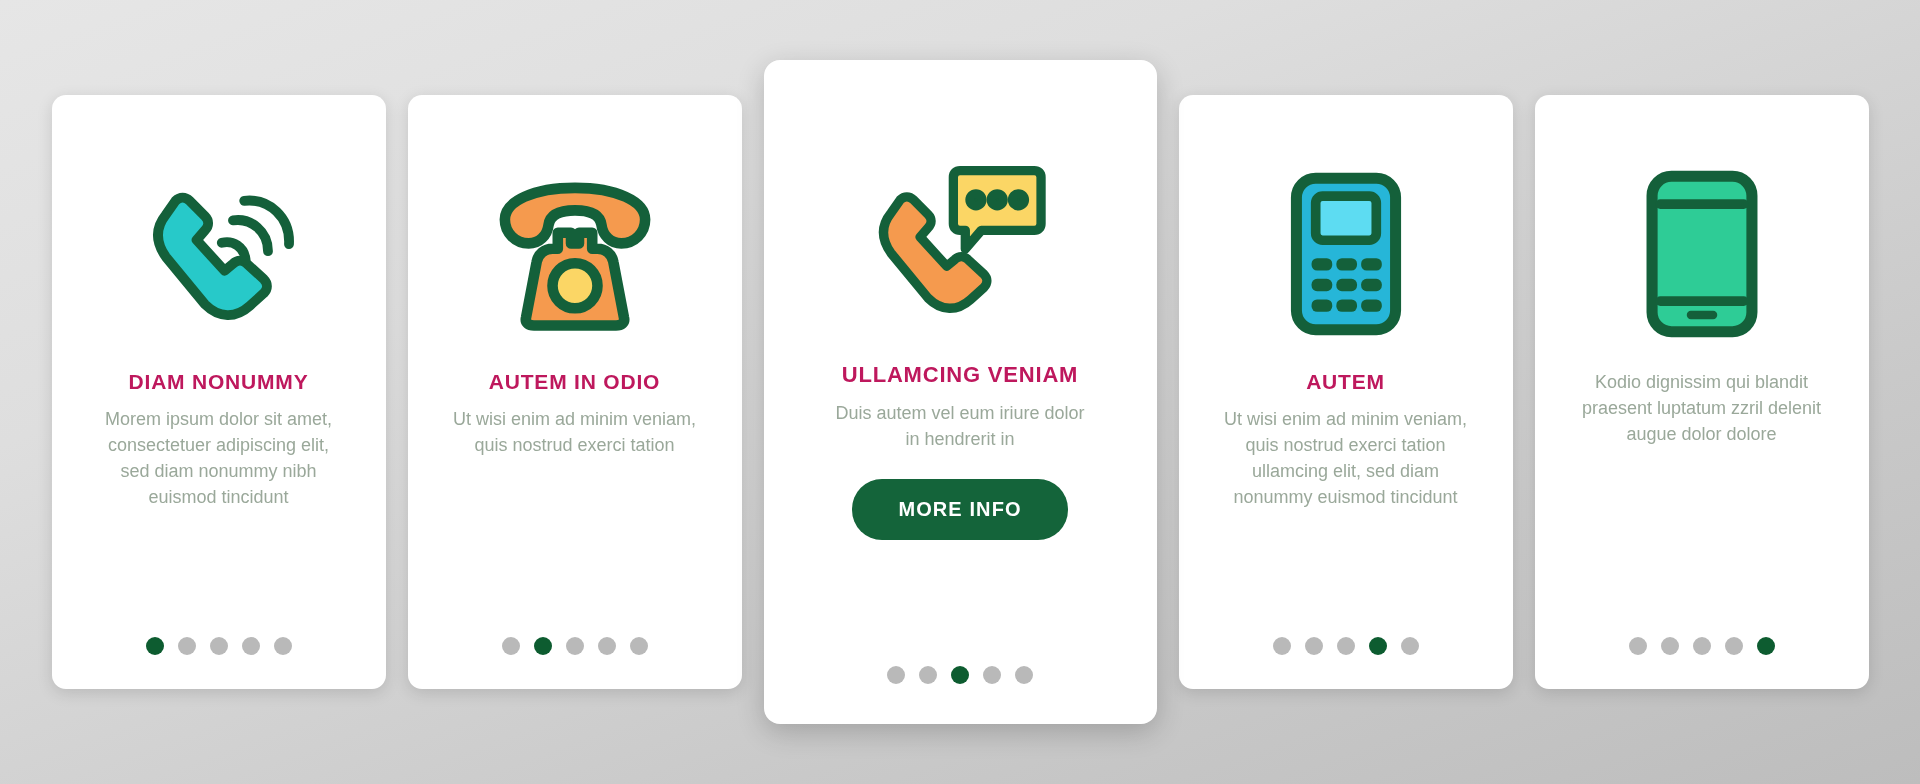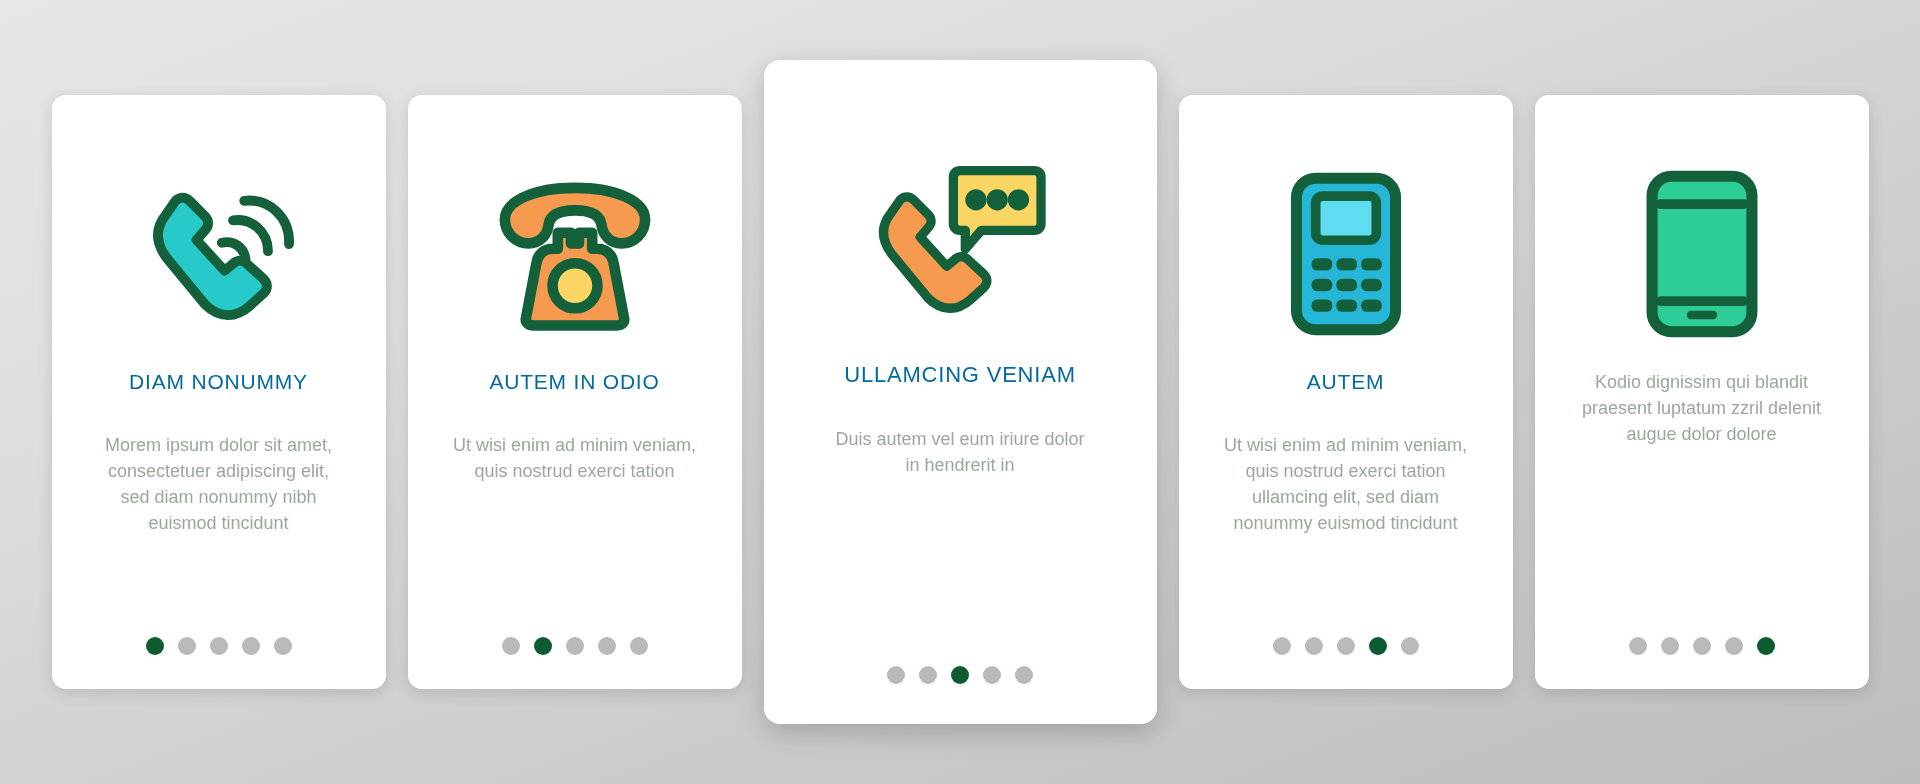--- a/index.html
+++ b/index.html
@@ -50,25 +50,25 @@
     height: 230px;
     display: flex;
     align-items: center;
     justify-content: center;
     width: 100%;
   }
   .card.featured .icon-wrap { height: 250px; }
 
   .card-title {
     font-size: 21px;
-    font-weight: normal;
+    font-weight: bold;
     letter-spacing: 0.8px;
-    color: #0369a1;
+    color: #be185d;
     text-align: center;
-    margin: 0 0 38px 0;
+    margin: 0 0 12px 0;
     line-height: 1.2;
   }
   .card.featured .card-title {
     font-size: 22px;
   }
 
   .card-body {
     font-size: 18px;
     line-height: 1.45;
     color: #9aa89a;
@@ -166,20 +166,21 @@
           <path d="M18 46 C10 56 11 66 18 76 L46 110 C56 120 68 120 78 111 L88 102 C91 99 91 95 88 92 L76 81 C73 78 69 78 66 81 L60 86 L40 64 L46 57 C49 54 49 50 46 47 L35 36 C32 33 28 33 25 36 Z" fill="#f59a4e"></path>
           <path d="M70 14 L126 14 C129 14 131 16 131 19 L131 54 C131 57 129 59 126 59 L86 59 L74 73 L74 59 L70 59 C67 59 65 57 65 54 L65 19 C65 16 67 14 70 14 Z" fill="#fbd665"></path>
           <circle cx="82" cy="36" r="4.5" fill="#14603a"></circle>
           <circle cx="98" cy="36" r="4.5" fill="#14603a"></circle>
           <circle cx="114" cy="36" r="4.5" fill="#14603a"></circle>
         </g>
       </svg>
     </div>
     <h2 class="card-title">ULLAMCING VENIAM</h2>
     <p class="card-body">Duis autem vel eum iriure dolor in hendrerit in</p>
+    <button class="more-info-btn">MORE INFO</button>
     <div class="spacer"></div>
     <div class="dots">
       <span class="dot"></span>
       <span class="dot"></span>
       <span class="dot active"></span>
       <span class="dot"></span>
       <span class="dot"></span>
     </div>
   </div>
 

